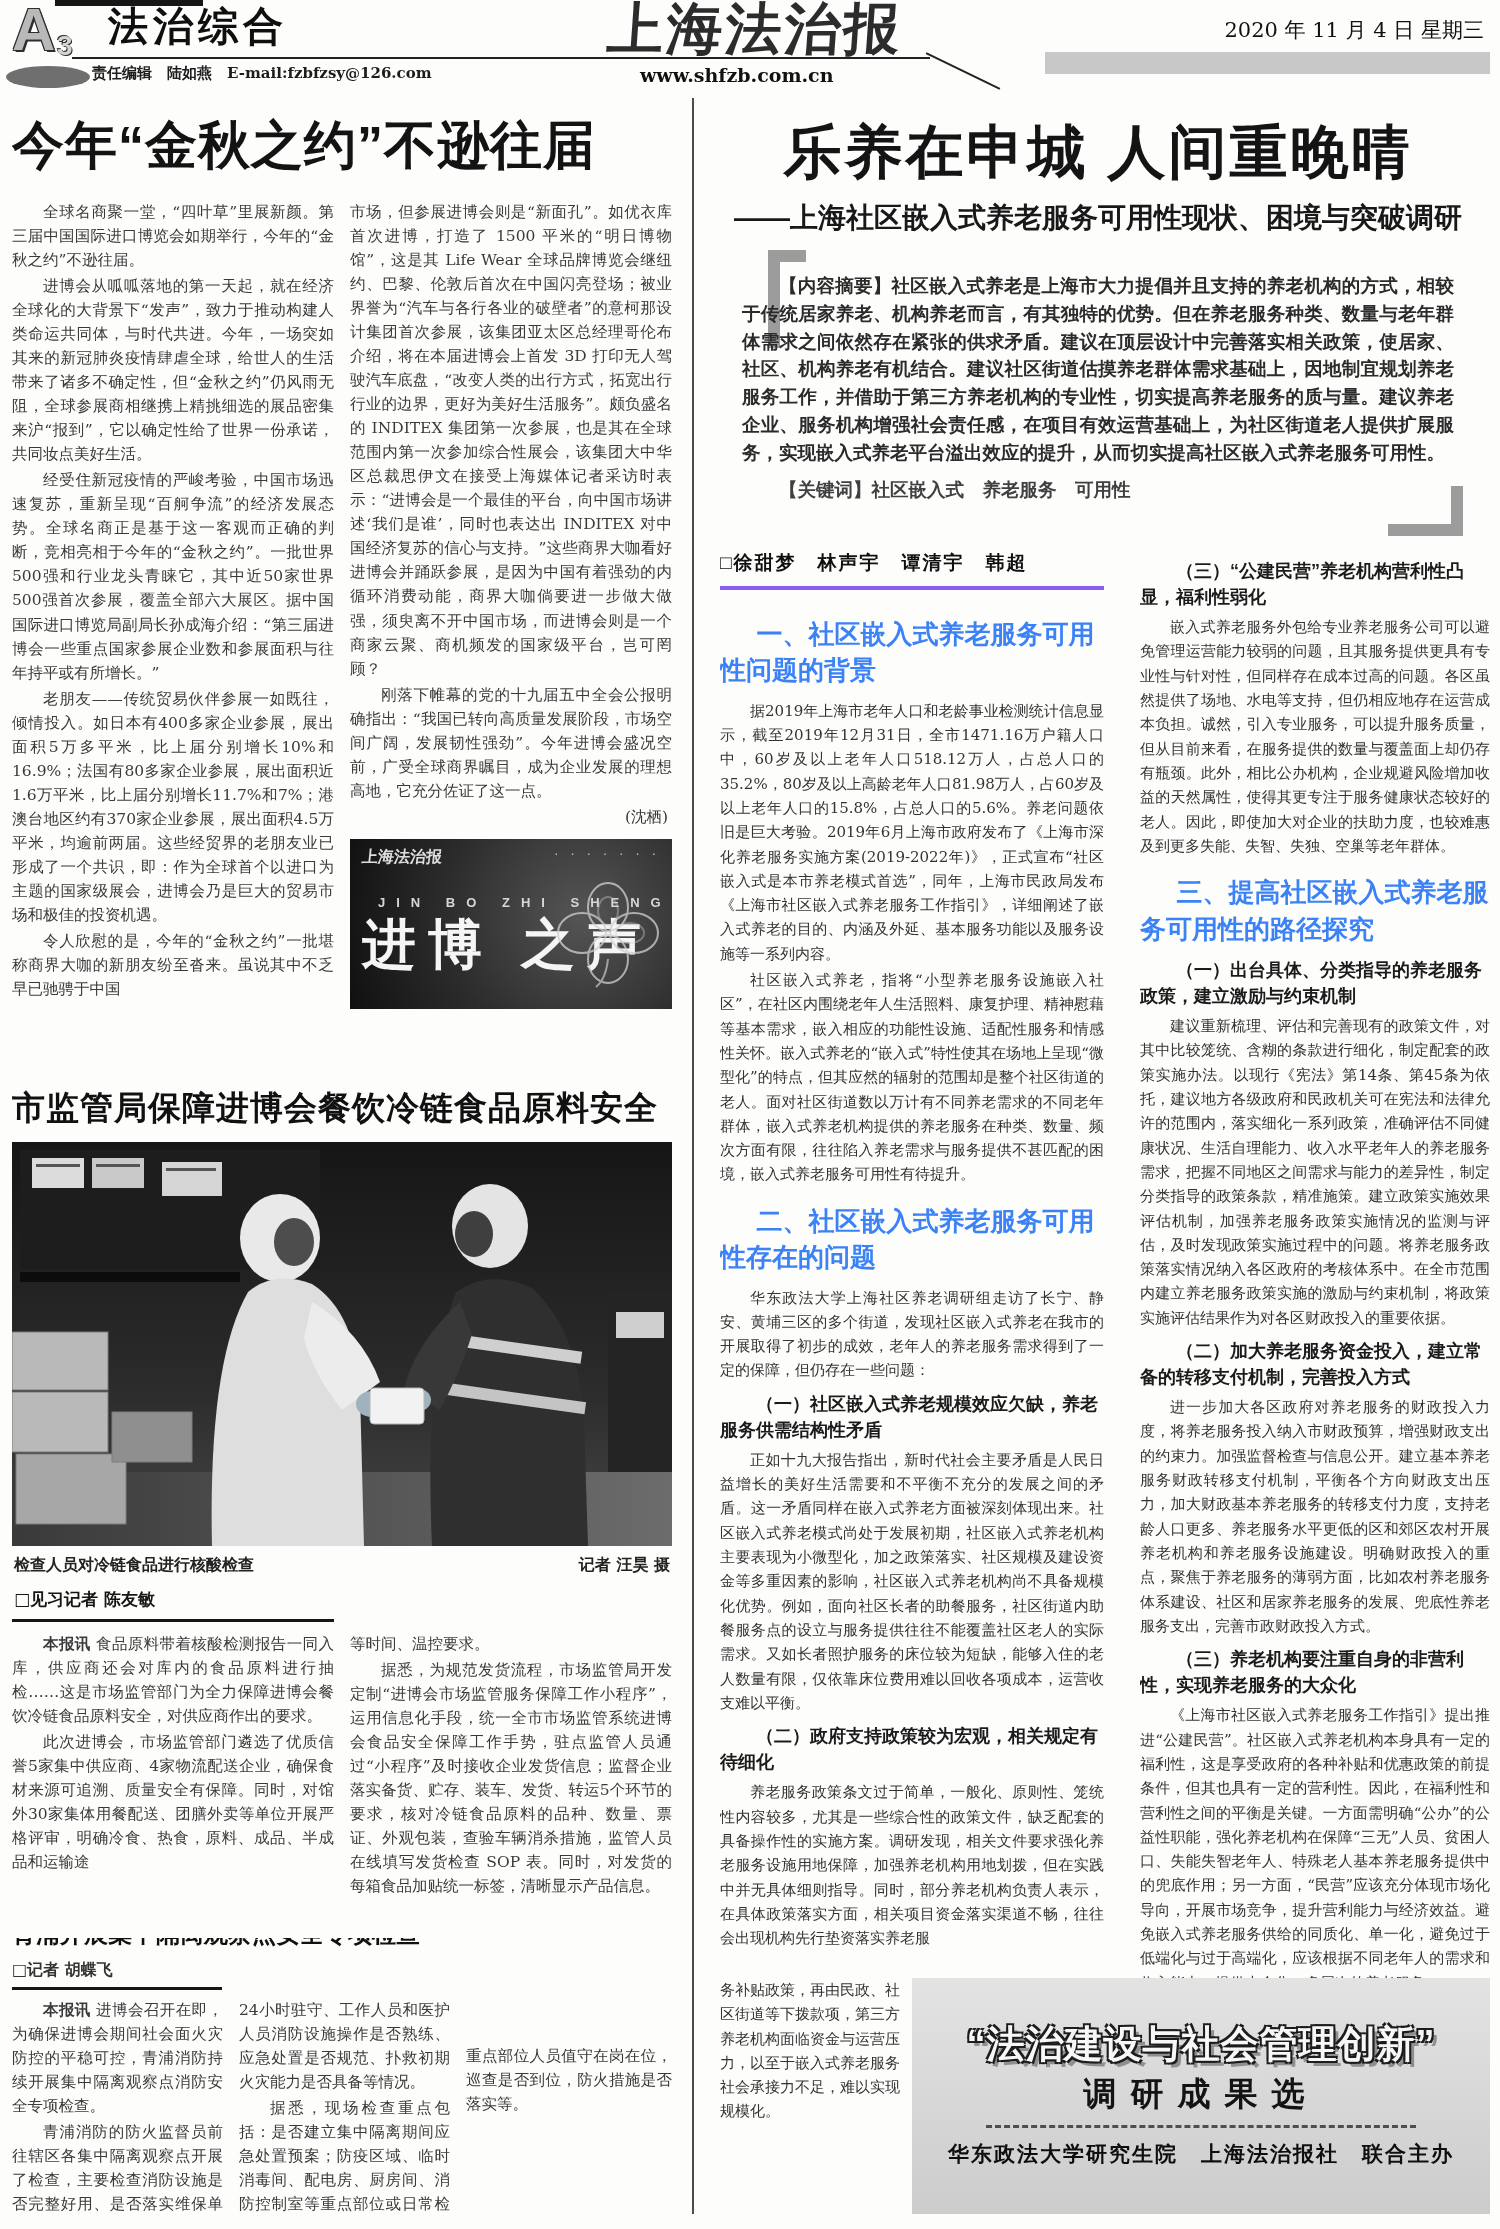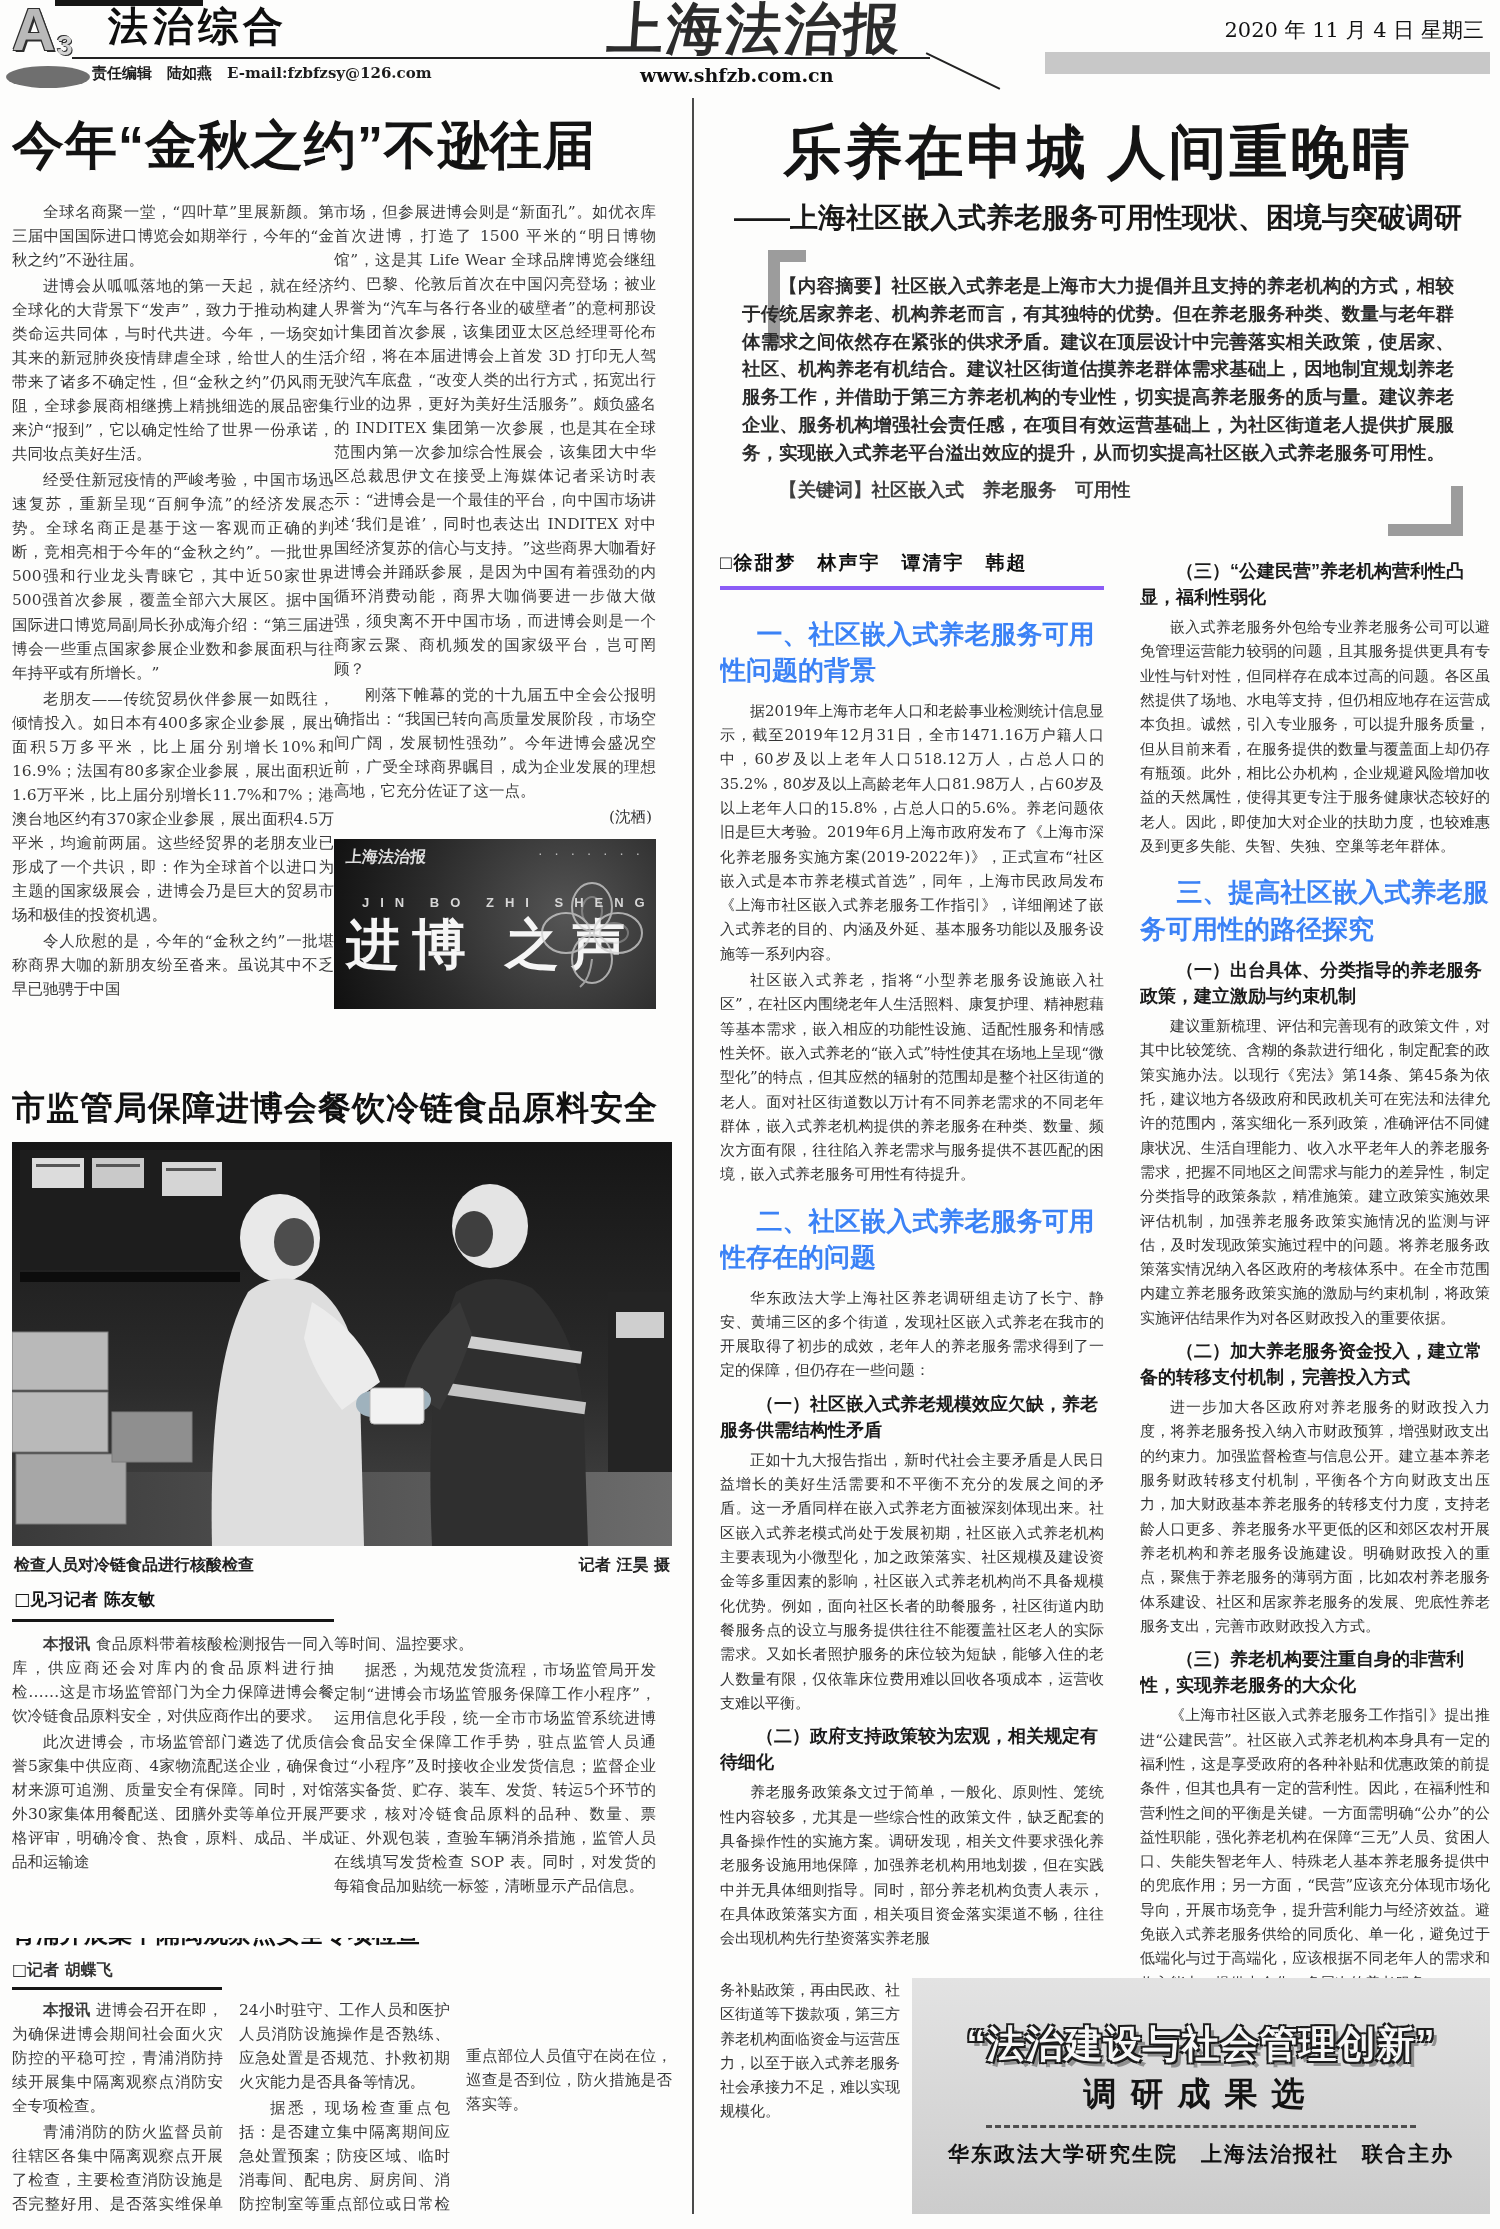--- a/index.html
+++ b/index.html
@@ -21,21 +21,21 @@
       font:900 56px/1.1 "DejaVu Serif",serif;color:#2c2c2c;letter-spacing:3px;transform:skewX(-4deg);}
   .website{position:absolute;left:640px;top:64px;font:700 19px "DejaVu Serif",serif;color:#111;}
   .issueDate{position:absolute;right:16px;top:16px;font:400 21px "DejaVu Serif",serif;color:#111;}
   .grayBar{position:absolute;left:1045px;top:52px;width:445px;height:22px;background:#c8c8c8;}
   
   .vrule{position:absolute;left:692px;top:98px;width:2px;height:2116px;background:#4a4a4a;}
   
   .left{position:absolute;left:12px;top:100px;width:660px;height:2118px;}
   .a1{position:absolute;left:0;top:0;width:660px;height:978px;overflow:hidden;}
   .a1-title{font:900 52px/1.12 "Liberation Sans",sans-serif;color:#131313;letter-spacing:1px;margin:16px 0 26px;}
-  .cols2{display:flex;}
+  .cols2{display:flex;gap:16px;}
   .ncol{width:322px;overflow:hidden;}
   .a1 .ncol{height:812px;}
   .news .para{font:15.5px/1.55 "DejaVu Serif",serif;color:#3a3a3a;text-align:justify;text-indent:2em;margin:0 0 2px;}
   .news .para.cont{text-indent:0;}
   .lead{font-family:"Liberation Sans",sans-serif;}
   .sign{text-align:right;font:15.5px/1.6 "DejaVu Serif",serif;color:#333;padding-right:4px;}
   
   .jbzs{margin-top:10px;height:170px;background:radial-gradient(circle at 72% 45%,#555 0%,#2c2c2c 55%,#101010 100%);
         position:relative;overflow:hidden;color:#e9e9e9;}
   .jbzs-top{display:flex;justify-content:space-between;padding:8px 12px 0;}

